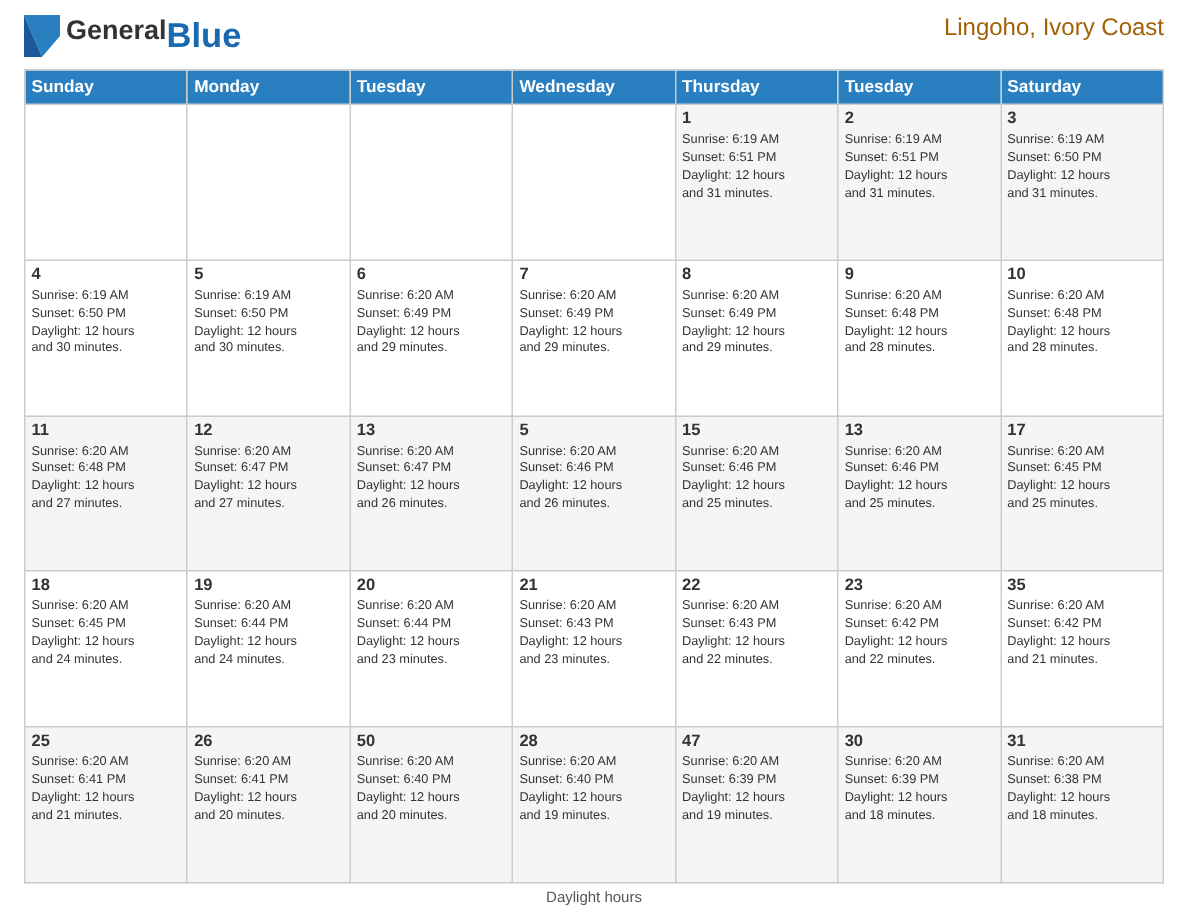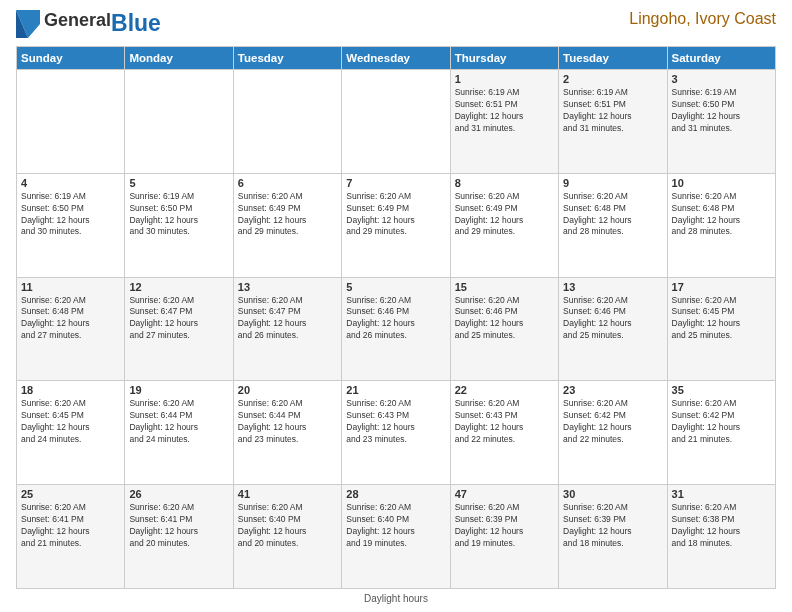--- a/index.html
+++ b/index.html
@@ -334,21 +334,21 @@
 and 21 minutes.</div>
           </td>
           <td>
             <span class="day-number">26</span>
             <div class="day-info" style="white-space: pre-line;">Sunrise: 6:20 AM
 Sunset: 6:41 PM
 Daylight: 12 hours
 and 20 minutes.</div>
           </td>
           <td>
-            <span class="day-number">41</span>
+            <span class="day-number">50</span>
             <div class="day-info" style="white-space: pre-line;">Sunrise: 6:20 AM
 Sunset: 6:40 PM
 Daylight: 12 hours
 and 20 minutes.</div>
           </td>
           <td>
             <span class="day-number">28</span>
             <div class="day-info" style="white-space: pre-line;">Sunrise: 6:20 AM
 Sunset: 6:40 PM
 Daylight: 12 hours

